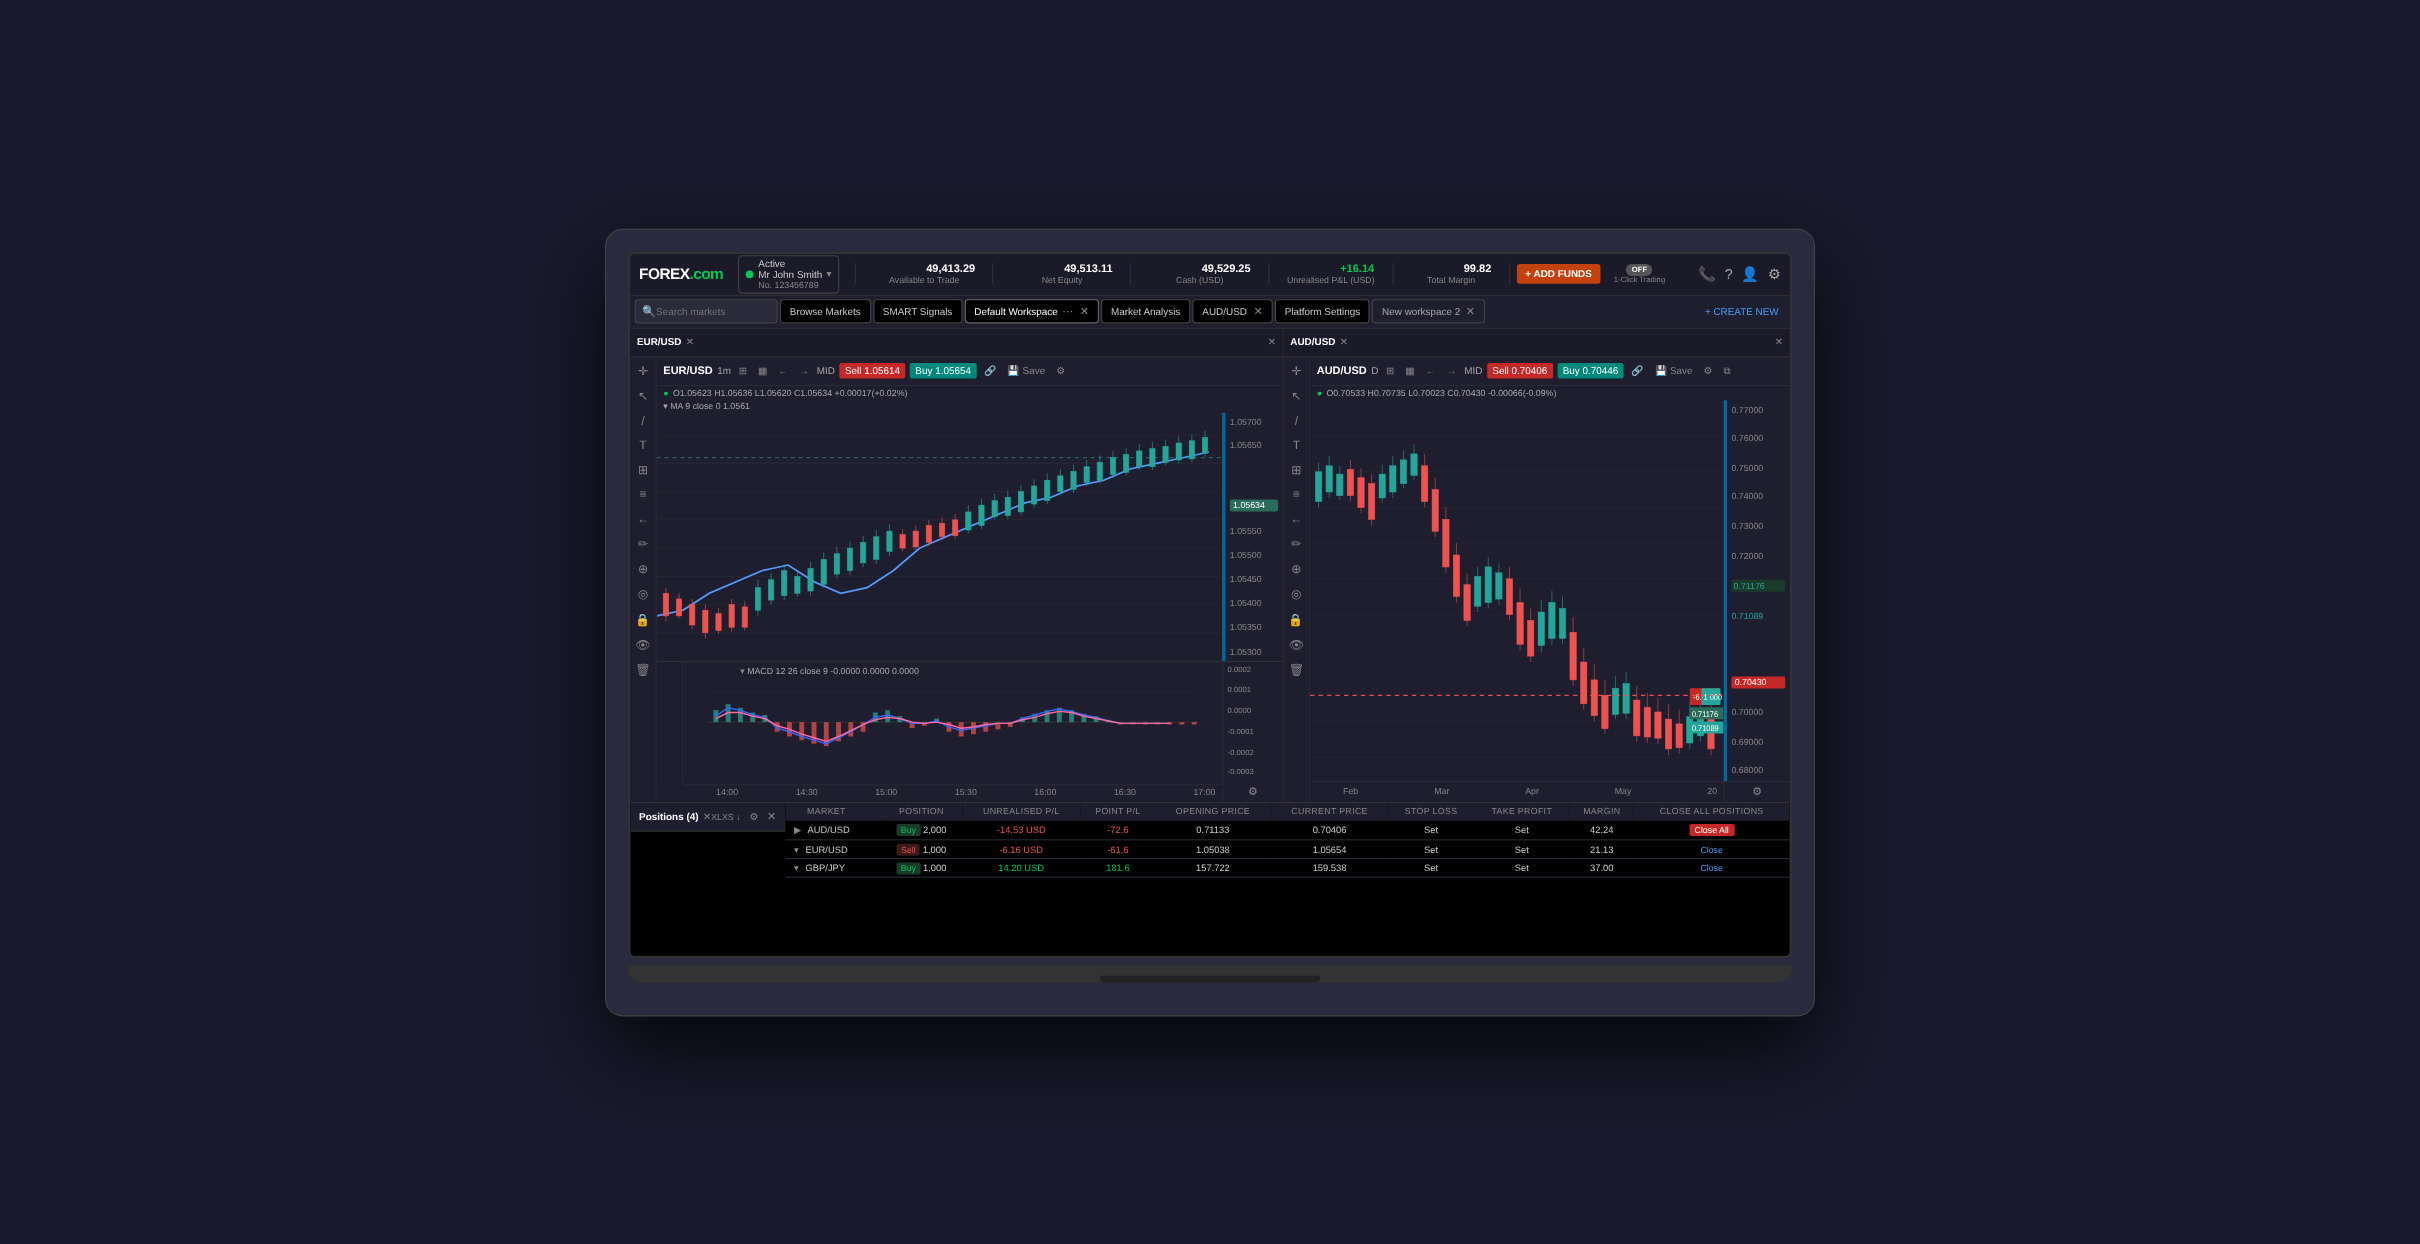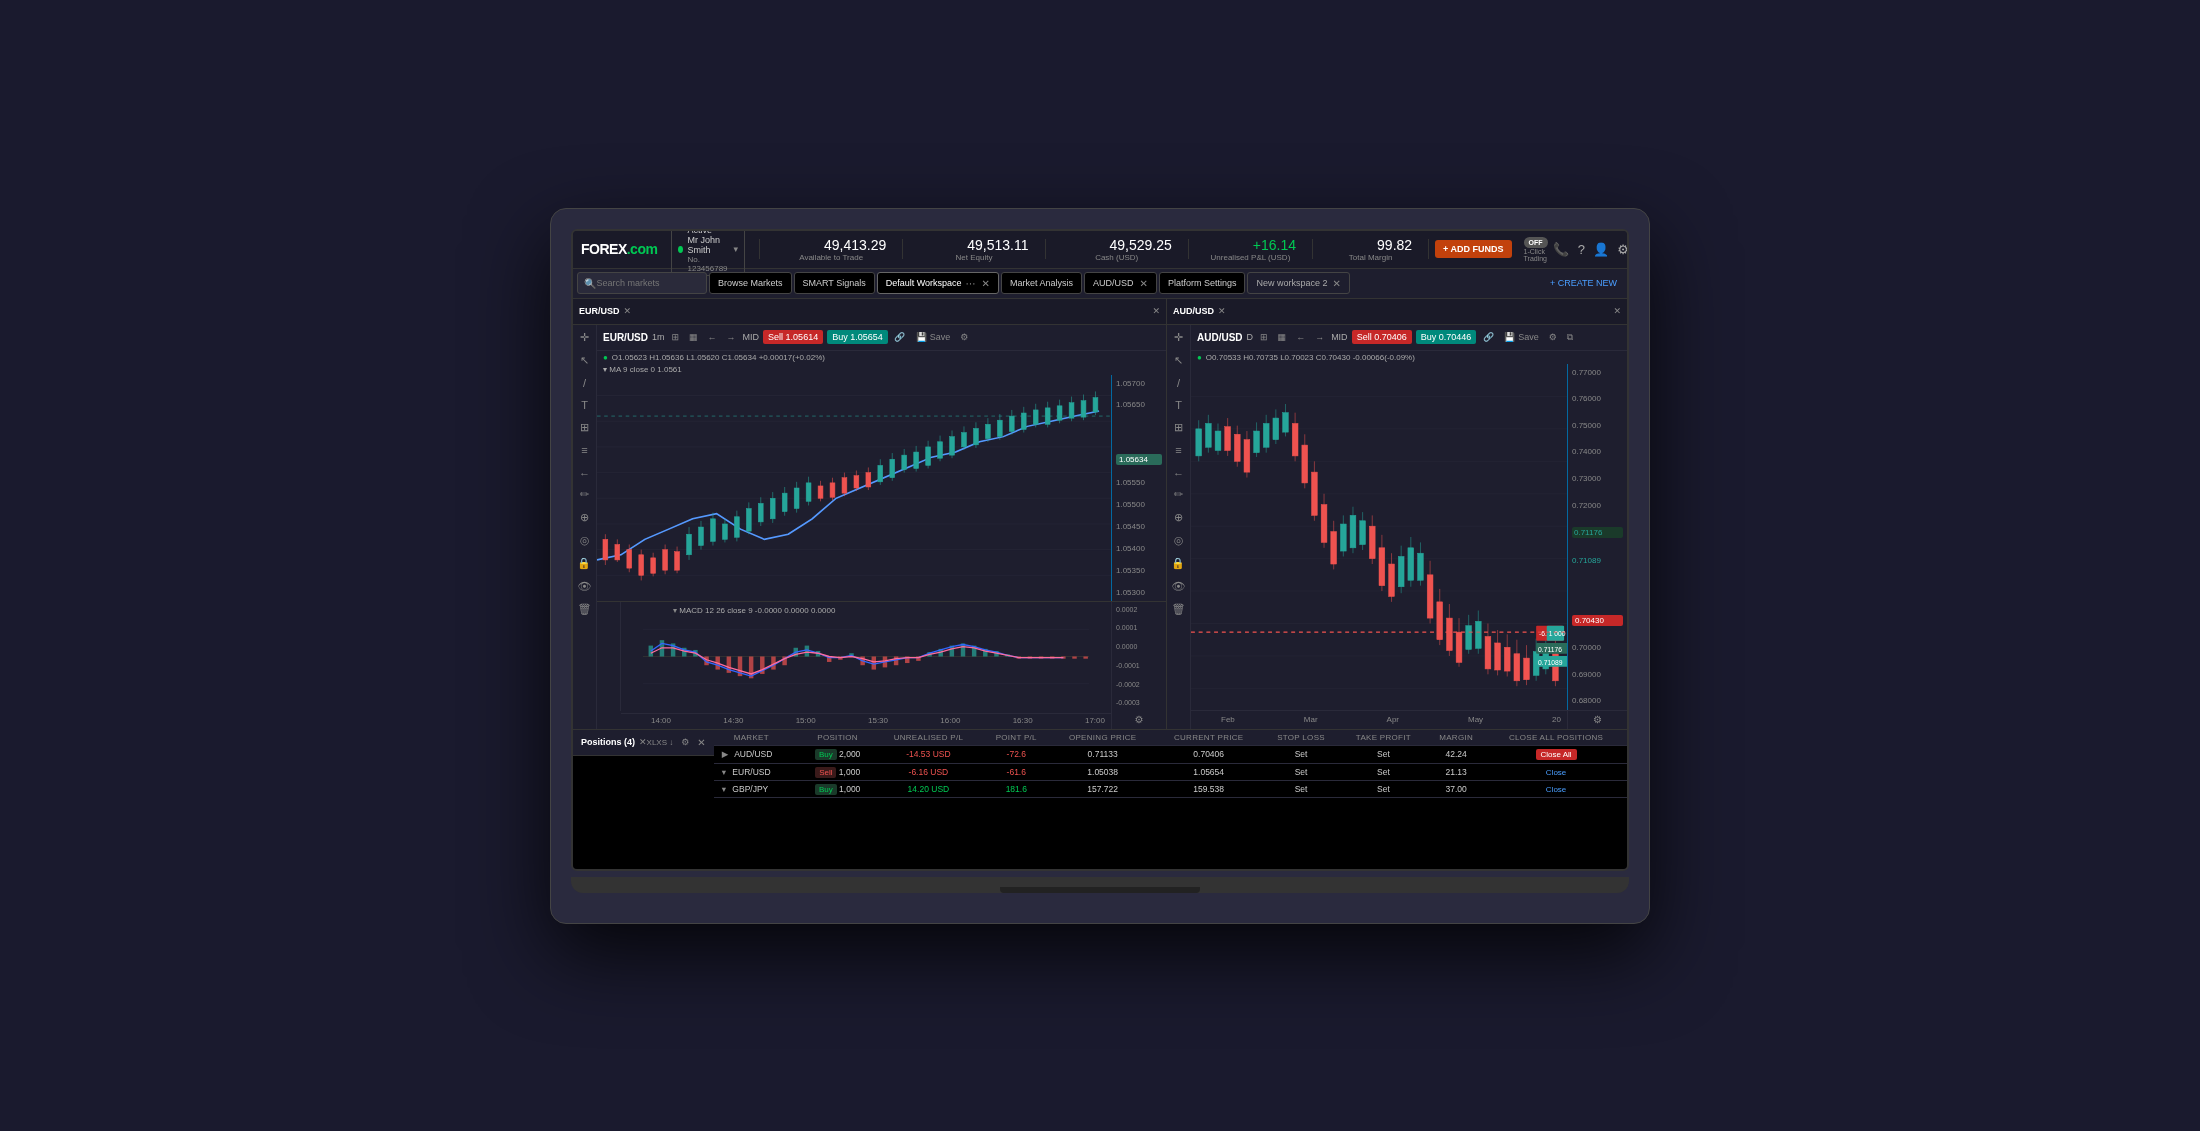--- a/index.html
+++ b/index.html
@@ -74,21 +74,21 @@
       display: flex;
       align-items: center;
       gap: 16px;
       margin-left: 8px;
     }
     .stat-item {
       display: flex;
       flex-direction: column;
       align-items: center;
     }
-    .stat-value { color: white; font-size: 14px; font-weight: 400; margin-left: 48px; }
+    .stat-value { color: white; font-size: 10px; font-weight: 700; margin-left: 48px; }
     .stat-label { color: #888; font-size: 8px; }
     .stat-positive { color: #00c853; }
     .add-funds-btn {
       background: #c2410c;
       color: white;
       border: none;
       padding: 4px 8px;
       border-radius: 3px;
       font-size: 9px;
       font-weight: 700;
@@ -284,21 +284,21 @@
     .candle-chart {
       flex: 1;
       position: relative;
       overflow: hidden;
     }
     .candle-chart svg { width: 100%; height: 100%; }
 
     .price-scale {
       width: 55px;
       background: #1e1e2e;
-      border-left: 1px solid #0369a1;
+      border-left: 3px solid #0369a1;
       display: flex;
       flex-direction: column;
       justify-content: space-between;
       padding: 4px 4px;
       font-size: 8px;
       color: #888;
     }
     .price-highlight {
       background: #2a6b5a;
       color: white;

